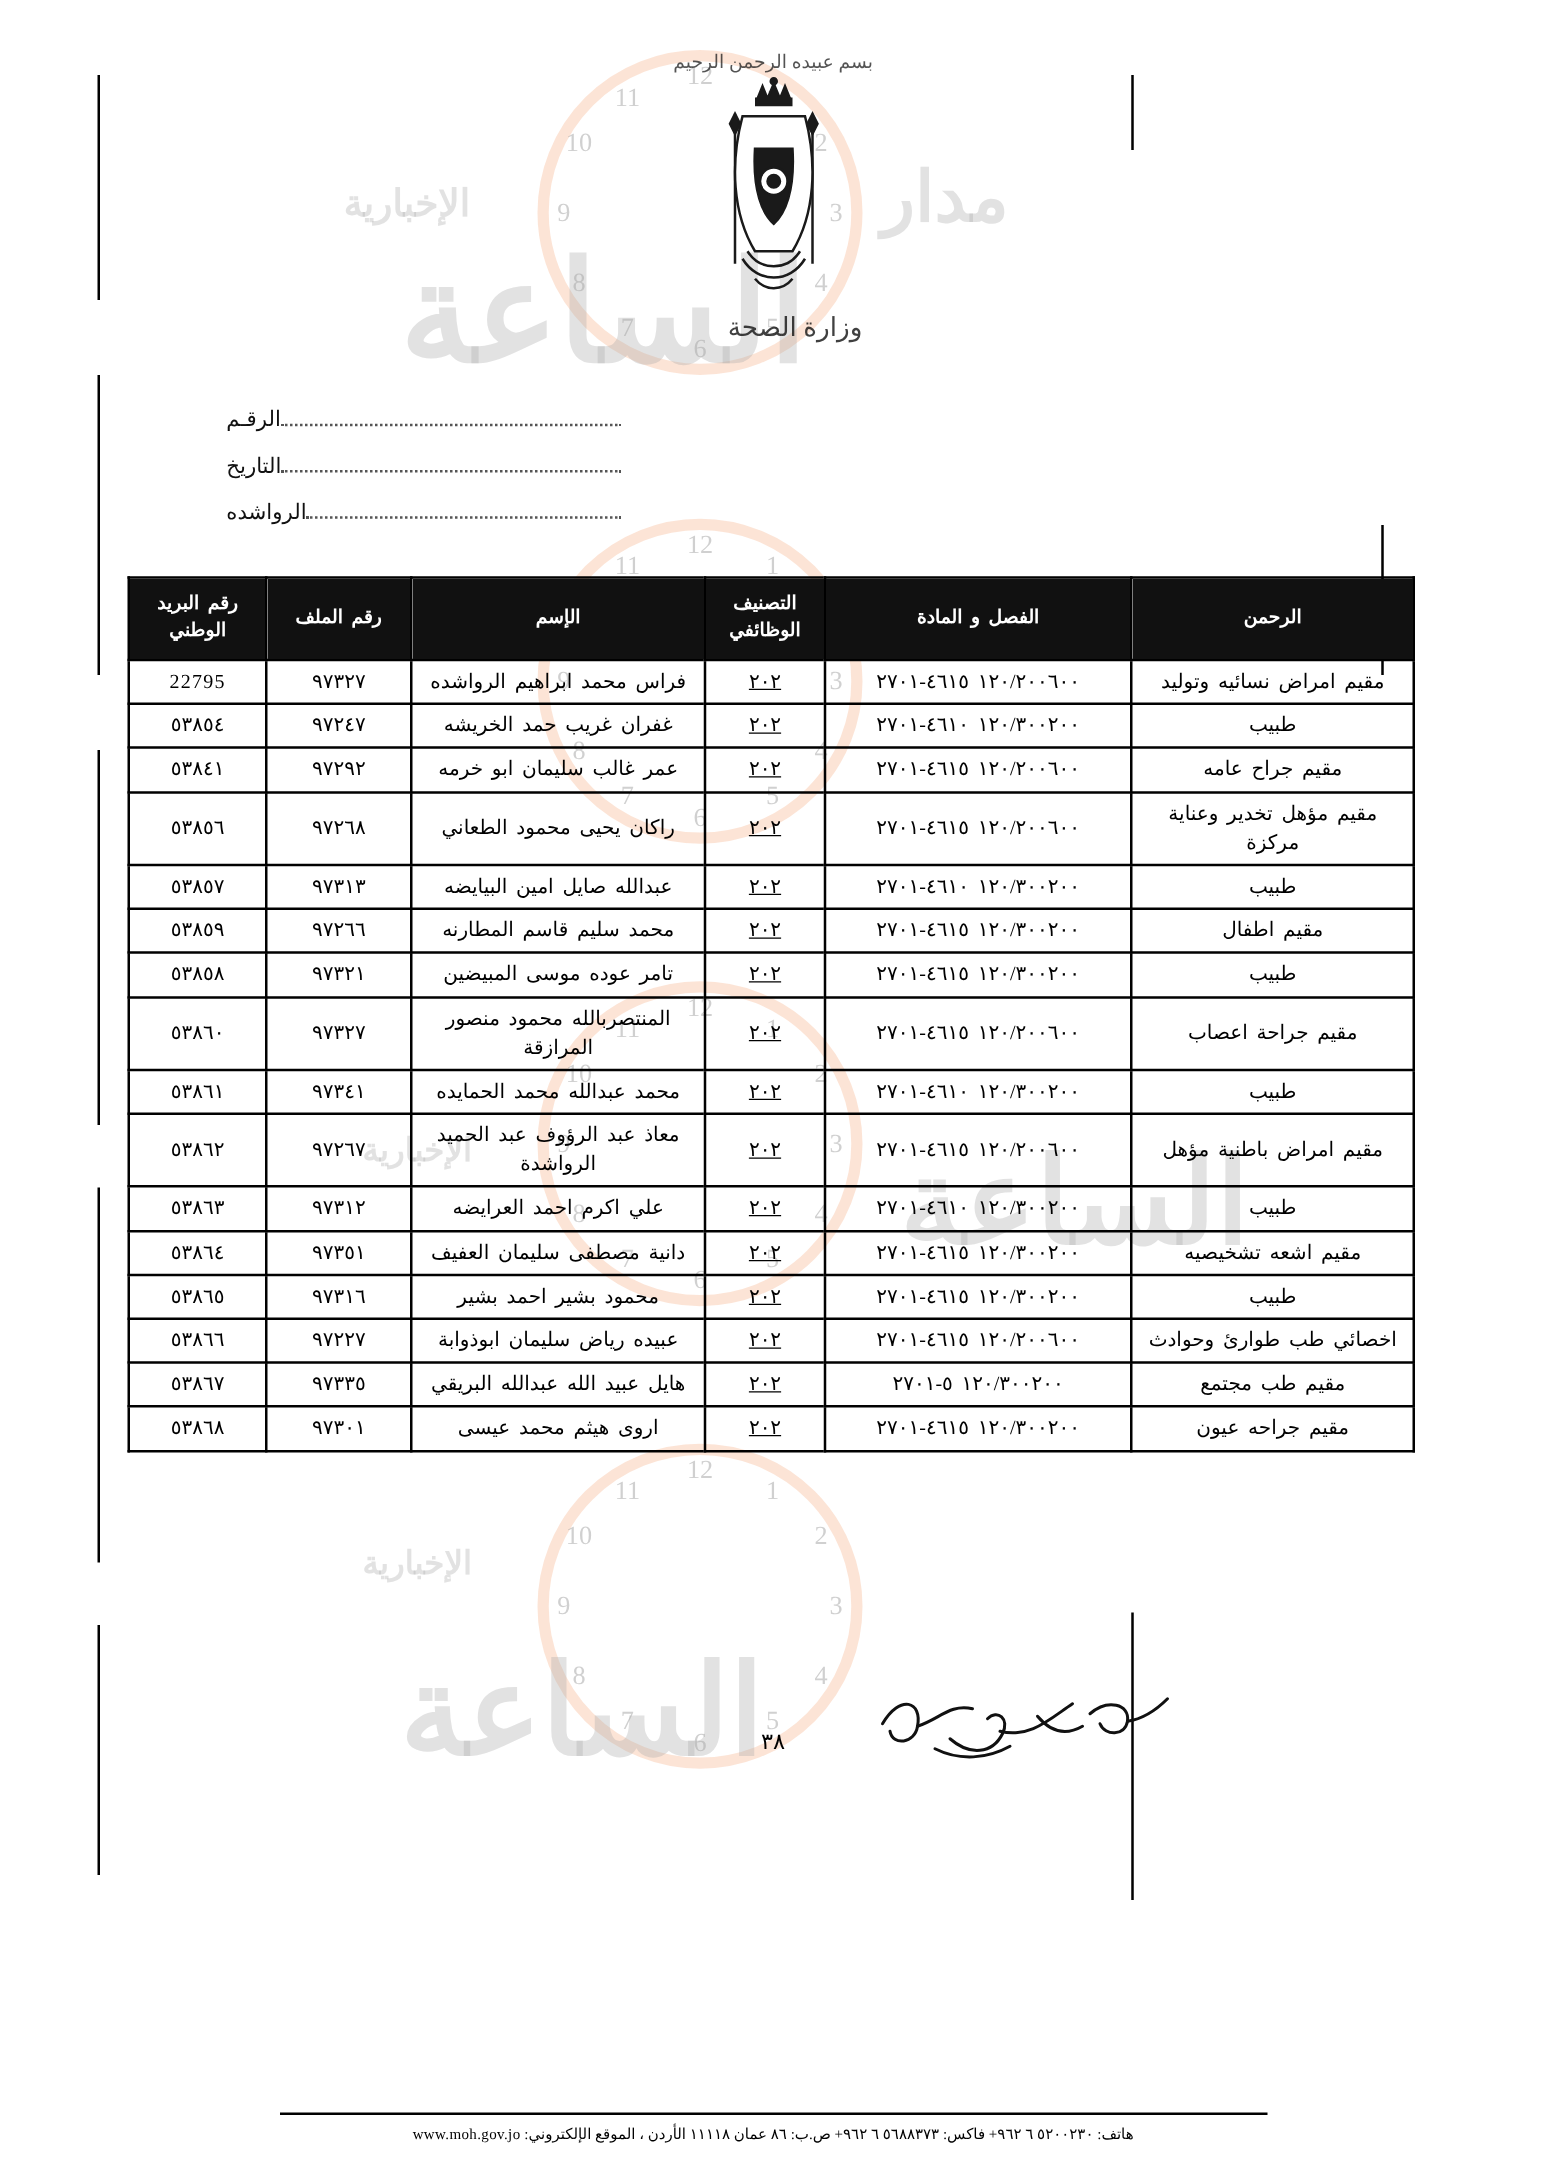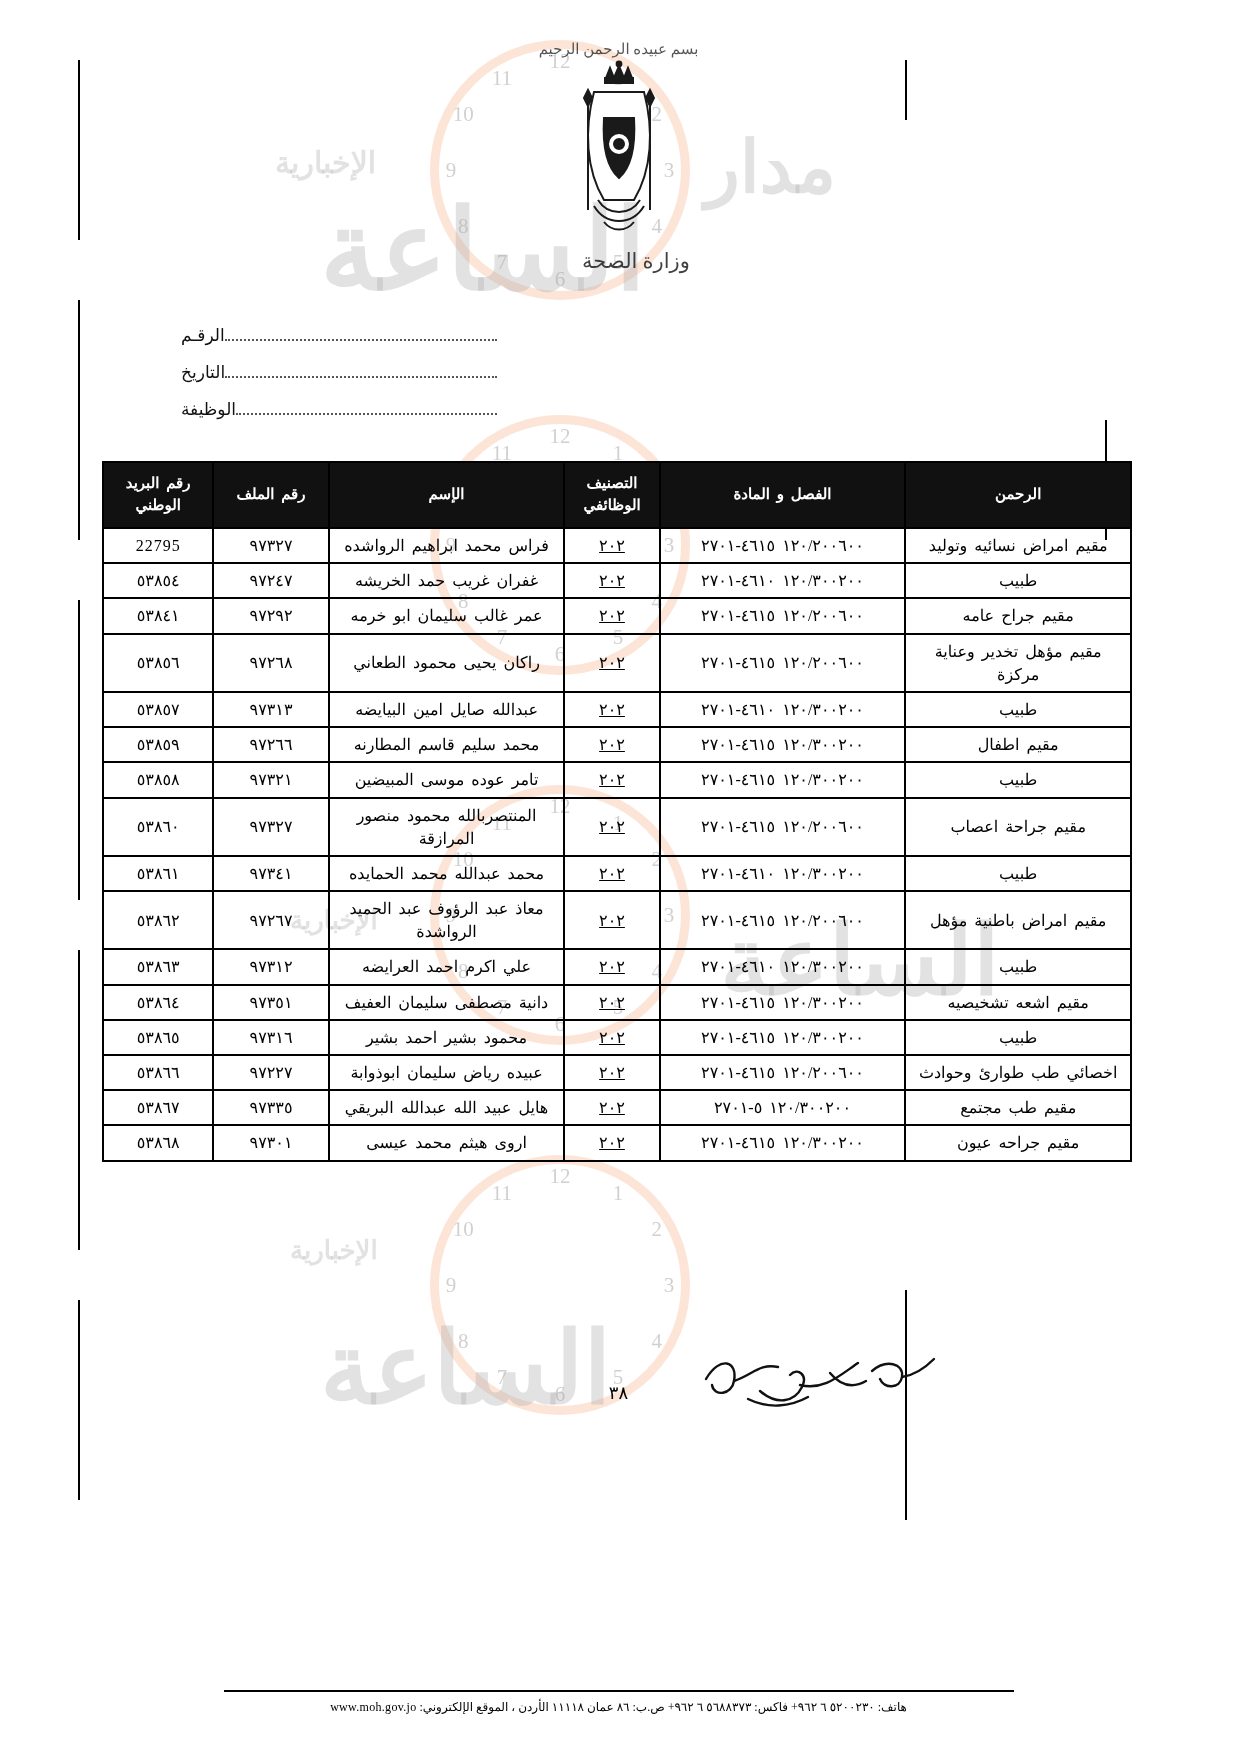--- a/index.html
+++ b/index.html
@@ -254,21 +254,21 @@
     <span style="top:88%; left:74%;">5</span>
       <span style="top:95%; left:50%;">6</span>
     <span style="top:88%; left:26%;">7</span>
       <span style="top:73%; left:10%;">8</span>
     <span style="top:50%; left:5%;">9</span>
       <span style="top:27%; left:10%;">10</span>
     <span style="top:12%; left:26%;">11</span>
       <span style="top:5%; left:50%;">12</span>
   </div>
 
-  <div class="wm-text" style="top:125px; left:705px; font-size:72px;">مدار</div>
+  <div class="wm-text" style="top:125px; left:705px; font-size:56px;">مدار</div>
   <div class="wm-text" style="top:145px; left:275px; font-size:30px;">الإخبارية</div>
   <div class="wm-text" style="top:185px; left:320px; font-size:112px;">الساعة</div>
 
   <div class="wm-text" style="top:905px; left:720px; font-size:96px;">الساعة</div>
   <div class="wm-text" style="top:905px; left:290px; font-size:26px;">الإخبارية</div>
 
   <div class="wm-text" style="top:1310px; left:320px; font-size:100px;">الساعة</div>
   <div class="wm-text" style="top:1235px; left:290px; font-size:26px;">الإخبارية</div>
 </div>
 
@@ -314,21 +314,21 @@
 <div class="meta">
   <div class="meta-row">
     <div class="meta-label">الرقـم</div>
     <div class="meta-dots"></div>
   </div>
   <div class="meta-row">
     <div class="meta-label">التاريخ</div>
     <div class="meta-dots"></div>
   </div>
   <div class="meta-row">
-    <div class="meta-label">الوظيفة</div>
+    <div class="meta-label">الرواشده</div>
     <div class="meta-dots"></div>
   </div>
 </div>
 
 <div class="table-wrap">
   <table class="emp">
     <colgroup>
       <col class="col-job">
         <col class="col-budget">
         <col class="col-cls">

